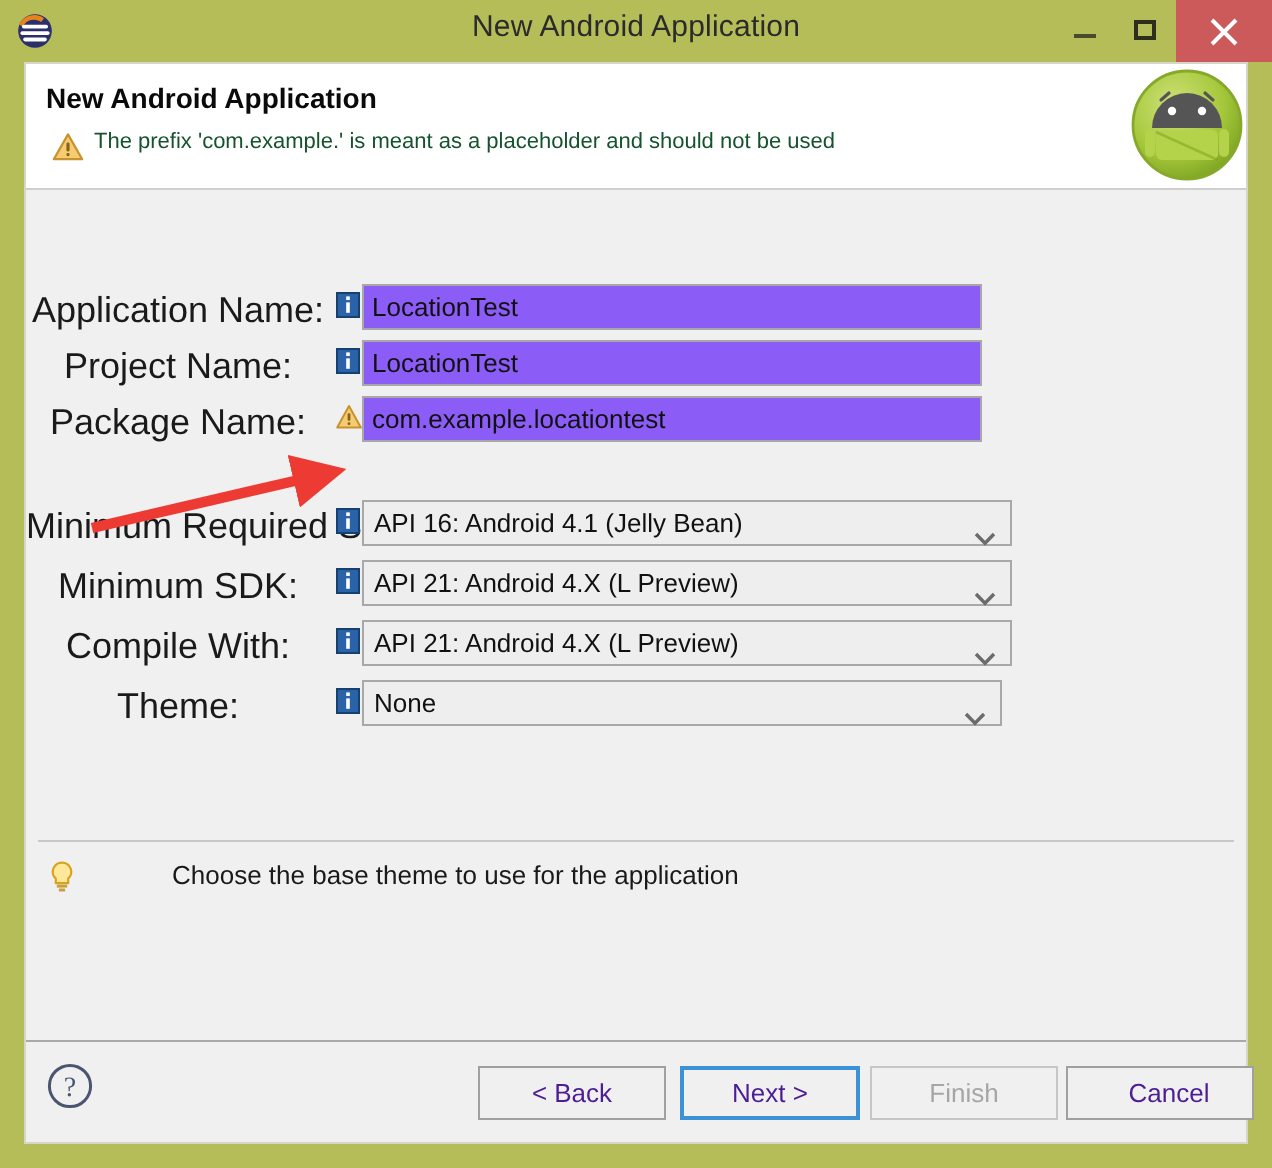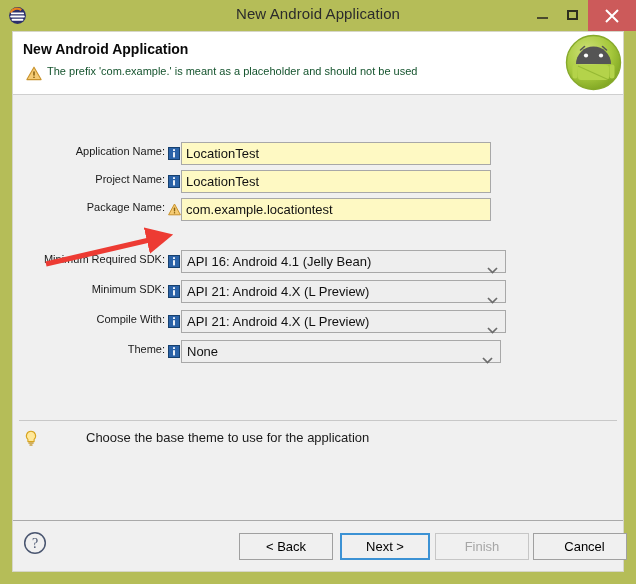--- a/index.html
+++ b/index.html
@@ -117,41 +117,41 @@
   .row {
     position: absolute;
     left: 0;
     height: 24px;
     width: 610px;
   }
   .row .label {
     position: absolute;
     right: 0; top: 3px;
     width: 100%;
-    text-align: right;
-    font-size: 11px;
+    text-align: center;
+    font-size: 18px;
     color: #1a1a1a;
     white-space: nowrap;
   }
   .label-wrap {
     position: absolute;
     left: 0; top: 0;
     width: 152px;
     height: 24px;
   }
   .row-icon {
     position: absolute;
     left: 155px; top: 4px;
     width: 12px; height: 13px;
   }
   .textfield {
     position: absolute;
     left: 168px; top: 0;
     width: 310px; height: 23px;
-    background: #fef9c3;
+    background: #8b5cf6;
     border: 1px solid #a8a8a8;
     box-sizing: border-box;
     font-family: "Liberation Sans", sans-serif;
     font-size: 13px;
     color: #111111;
     padding: 0 0 0 4px;
     line-height: 21px;
     outline: none;
   }
   .combo {
@@ -201,21 +201,21 @@
   .help-icon { position: absolute; left: 10px; top: 499px; }
   .dlgbtn {
     position: absolute;
     top: 501px;
     height: 27px;
     background: #f0f0f0;
     border: 1px solid #a0a0a0;
     box-sizing: border-box;
     font-family: "Liberation Sans", sans-serif;
     font-size: 13px;
-    color: #000000;
+    color: #4c1d95;
     text-align: center;
     line-height: 25px;
     cursor: default;
   }
   .dlgbtn.focused {
     border: 2px solid #3c92d4;
     line-height: 23px;
   }
   .dlgbtn.disabled { color: #a6a6a6; border-color: #c6c6c6; }
   #btn-back { left: 226px; width: 94px; }

